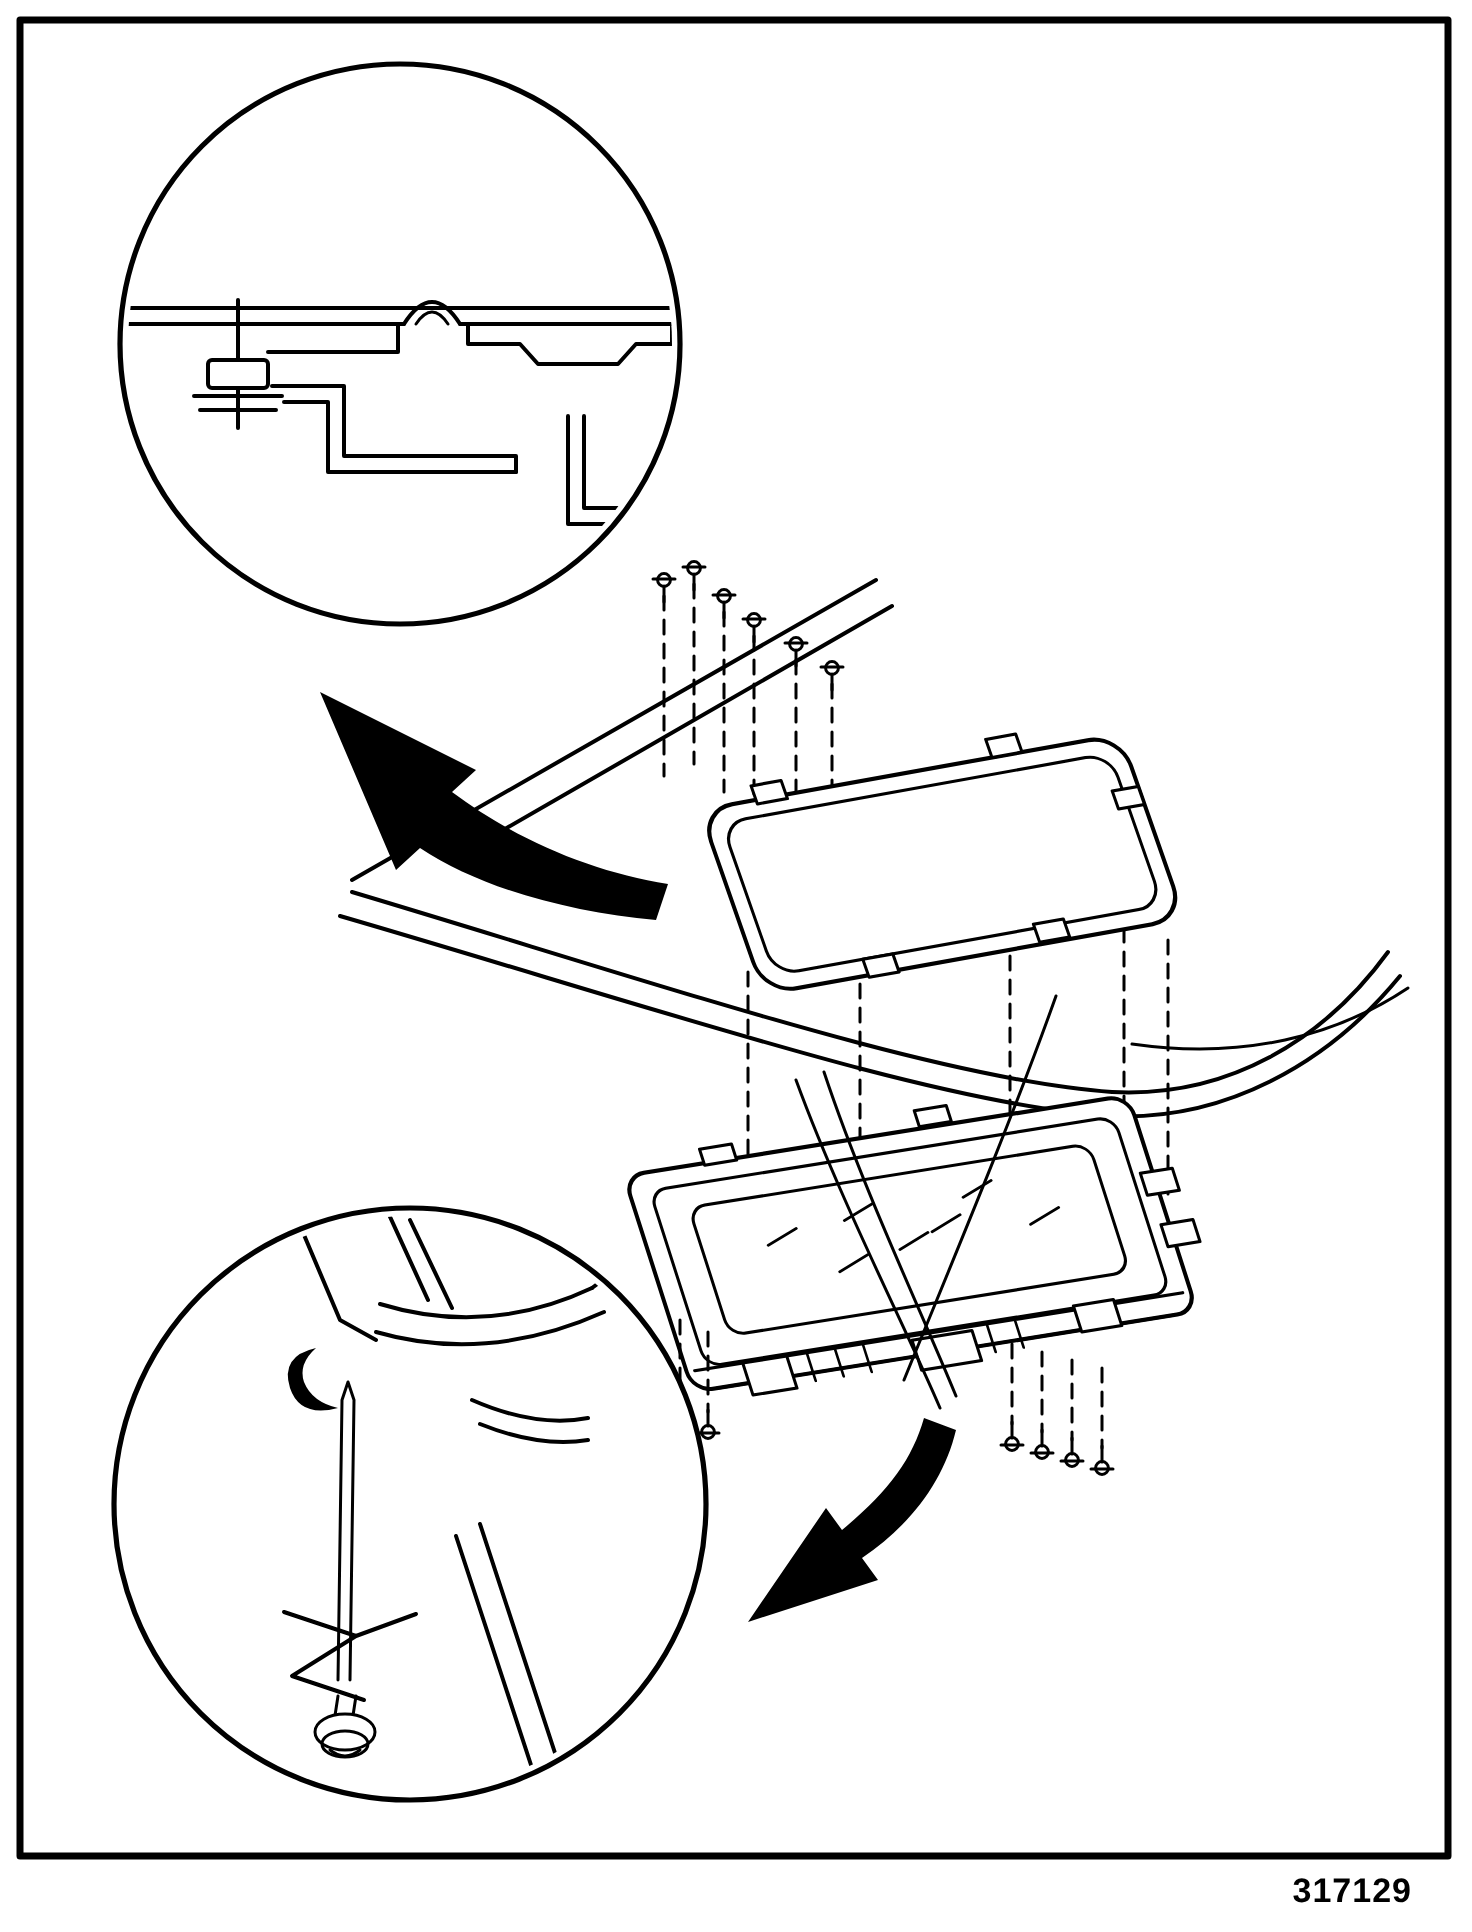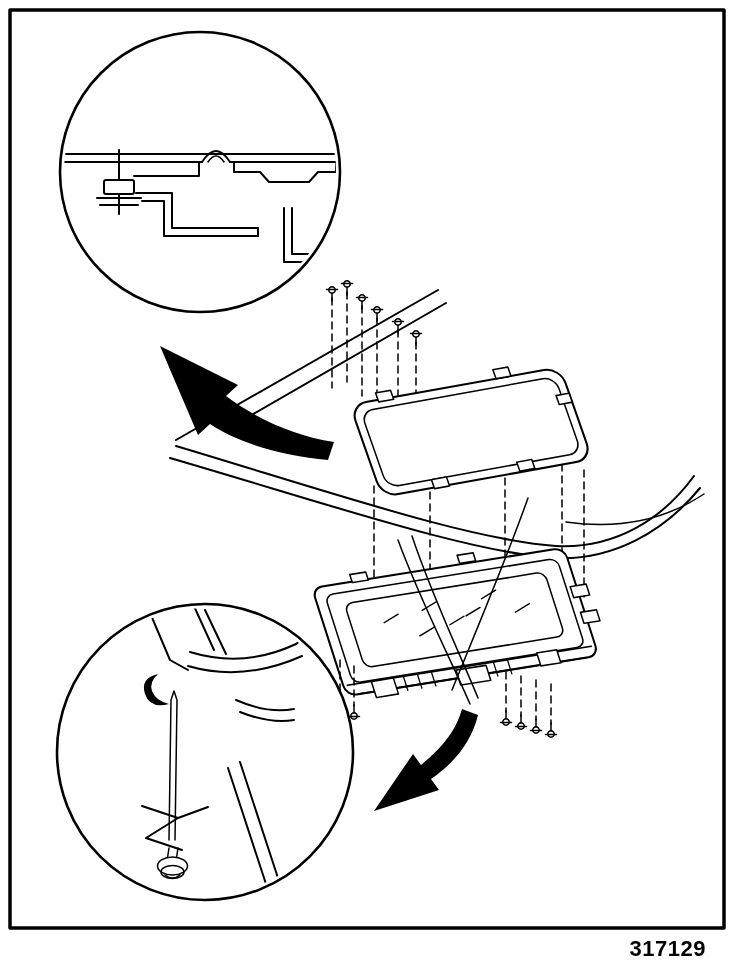--- a/index.html
+++ b/index.html
@@ -15,21 +15,21 @@
       stroke-linecap:round;stroke-linejoin:round;stroke-width:2}
   .frame{stroke-width:3.5}
   .callout-circle{stroke-width:2.6;fill:var(--paper,#fff)}
   .fill-paper{fill:var(--paper,#fff)}
   .fill-ink{fill:var(--ink,#000);stroke:none}
   .dash{stroke-dasharray:7 5;stroke-width:1.5}
   .thin{stroke-width:1.3}
   .w15{stroke-width:1.5}
   .figure-number{
     position:absolute;right:30px;top:936px;
-    font-size:22px;font-weight:bold;letter-spacing:.5px;
+    font-size:17px;font-weight:bold;letter-spacing:.5px;
     color:var(--ink,#000);
   }
 </style>
 </head>
 <body>
 
 <div class="page">
   <svg width="736" height="966" viewBox="0 0 736 966">
     <defs>
       <clipPath id="clip-top">

